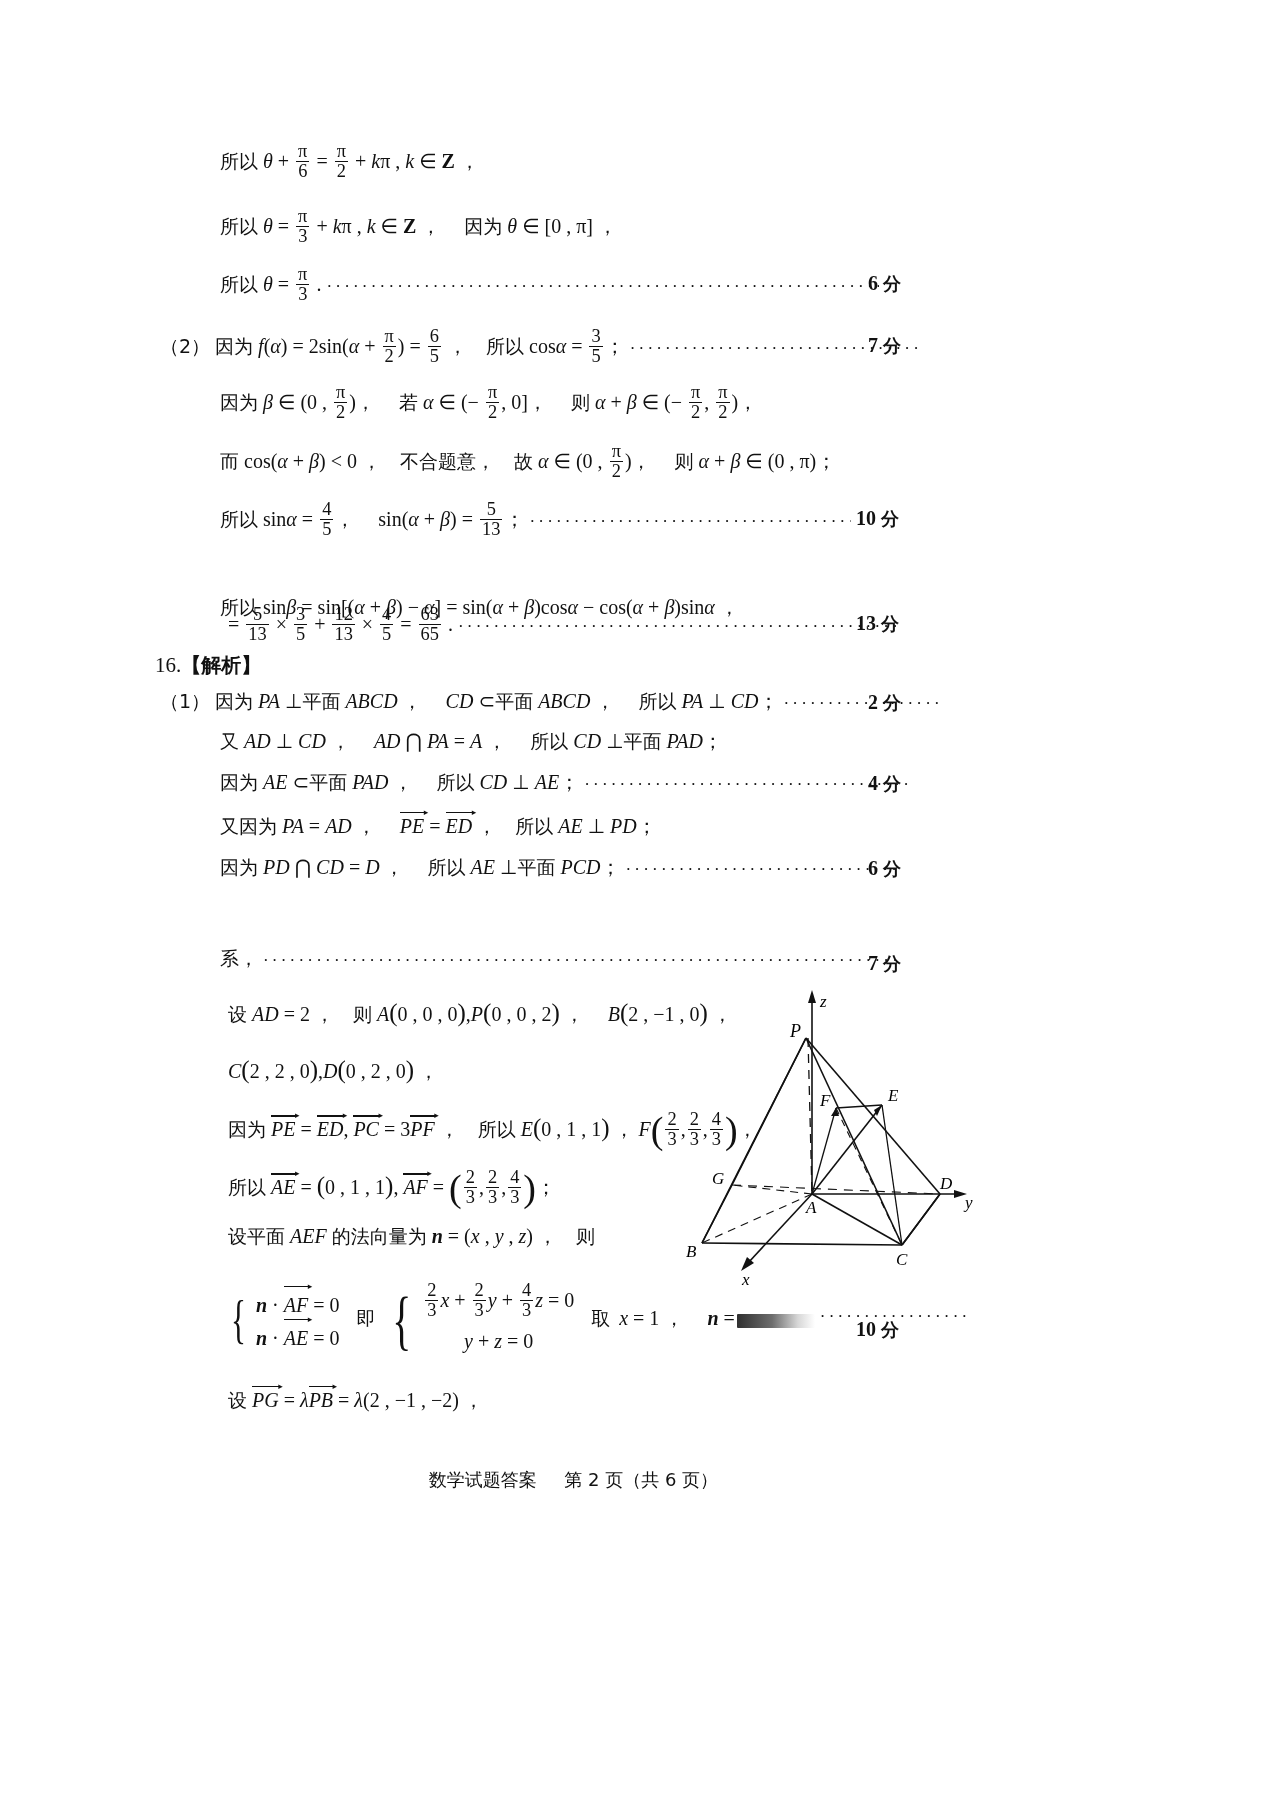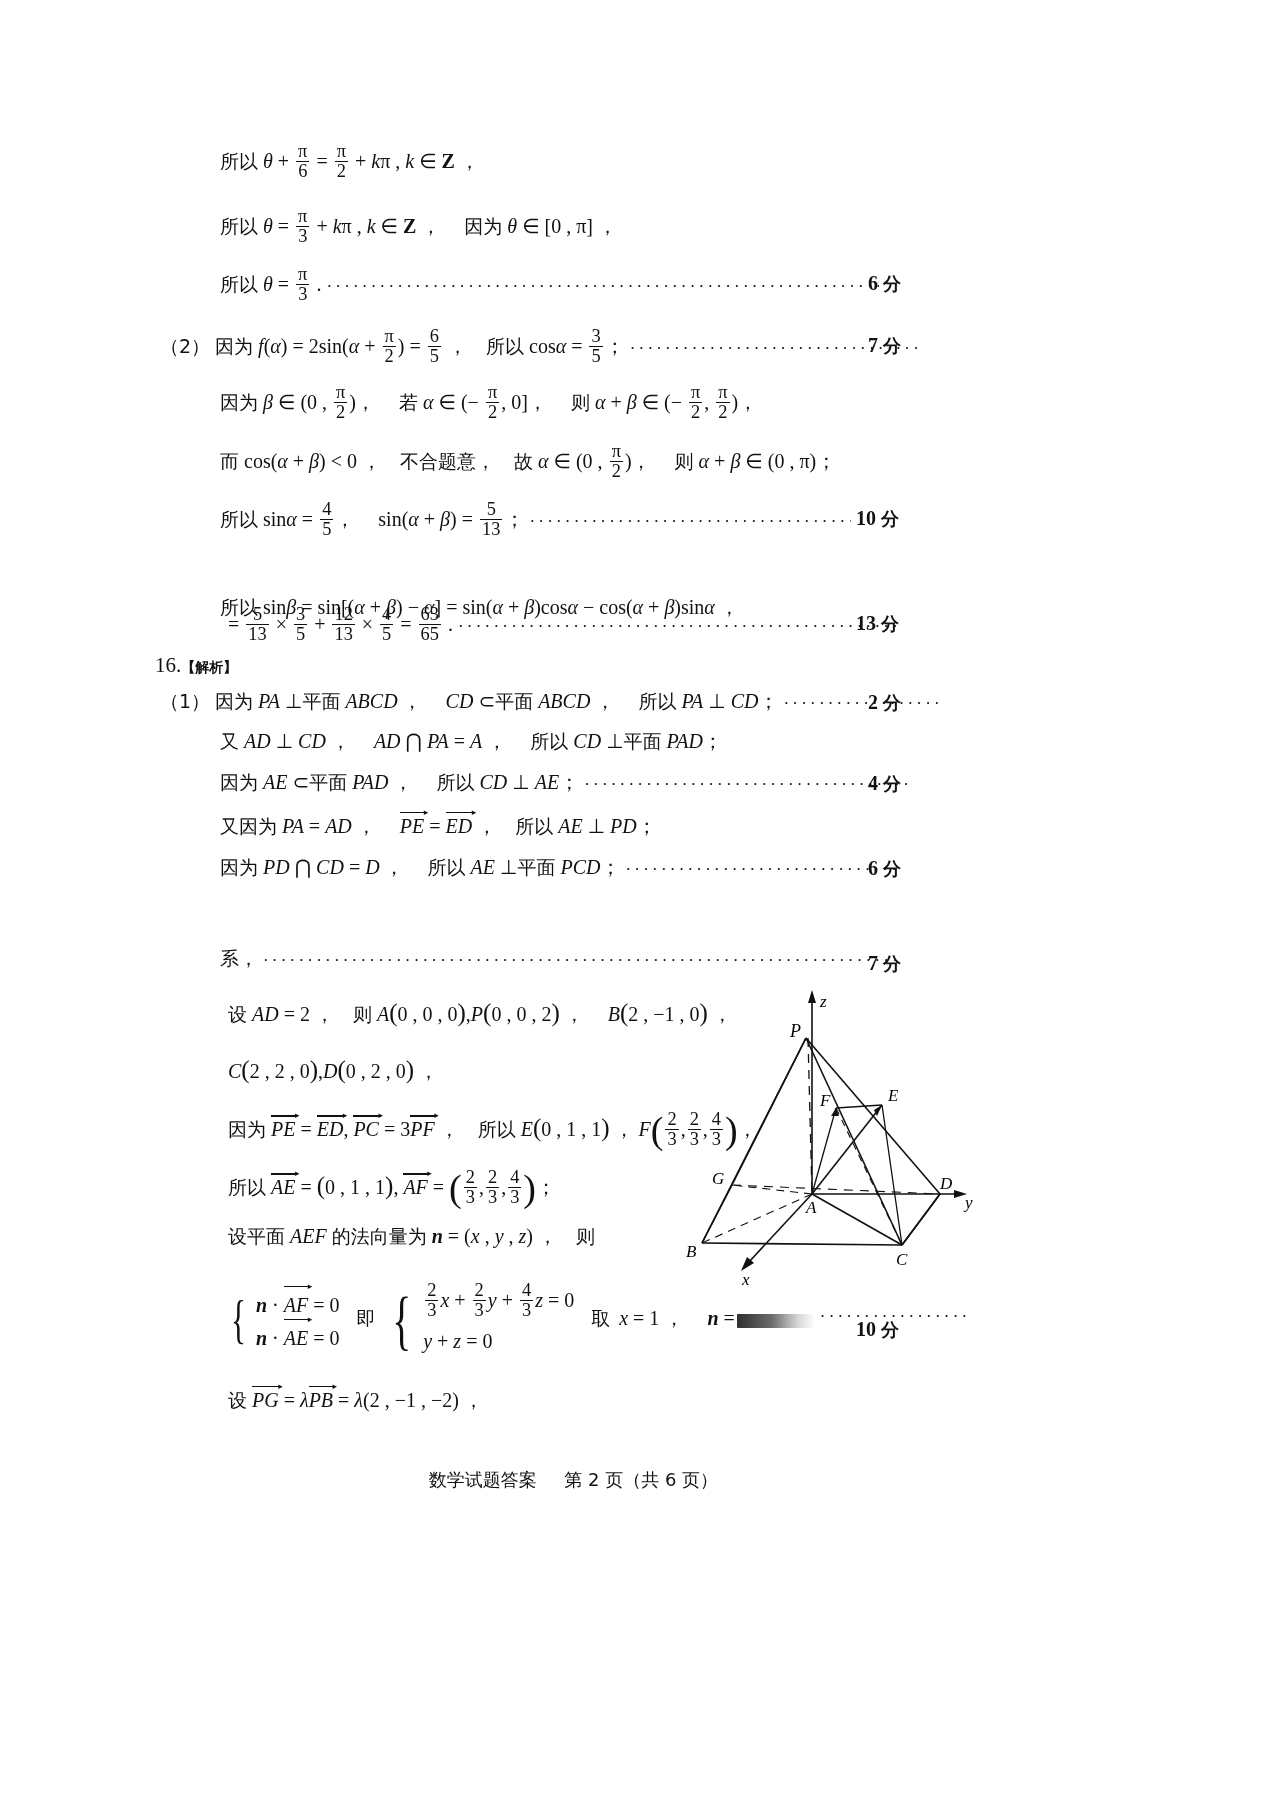--- a/index.html
+++ b/index.html
@@ -162,21 +162,21 @@
     <span class="up">=</span>
     <span class="frac"><span class="num up">63</span><span class="den up">65</span></span>
     <span class="up">.</span>
     <span class="leader" style="width:438px;">·······································································································································</span>
   </div>
   <div class="score" style="left:856px;top:612px;text-align:center;">
     <span class="num">13</span> <span class="cnw">分</span>
   </div>
 
   <div class="line" style="left:155px;top:655px;font-size:21px;">
-    <span class="up">16</span><span class="up">.</span><span class="cn bold" style="font-size:14px;">【解析】</span>
+    <span class="up">16</span><span class="up">.</span><span class="cn bold" style="font-size:20px;">【解析】</span>
   </div>
 
   <div class="line" style="left:160px;top:691px;">
     <span class="cn">（1）</span>
     <span class="cn">因为</span> <span class="mi">PA</span> <span class="up">⊥</span><span class="cn">平面</span> <span class="mi">ABCD</span> <span class="cn">，　</span>
     <span class="mi">CD</span> <span class="up">⊂</span><span class="cn">平面</span> <span class="mi">ABCD</span> <span class="cn">，　</span>
     <span class="cn">所以</span> <span class="mi">PA</span> <span class="up">⊥</span> <span class="mi">CD</span><span class="up">；</span>
     <span class="leader" style="width:160px;">·······································································································································</span>
   </div>
   <div class="score" style="left:868px;top:691px;">
@@ -268,21 +268,21 @@
       <span class="r"><span class="mb">n</span> <span class="up">·</span> <span class="vec"><span class="mi">AE</span><span class="tip">▸</span></span> <span class="up">= 0</span></span>
     </span>
     <span class="cn" style="margin-left:12px;">即</span>
     <span class="brace" style="font-size:66px;margin-left:6px;">{</span>
     <span class="sys">
       <span class="r" style="line-height:2.05;">
         <span class="frac"><span class="num up">2</span><span class="den up">3</span></span><span class="mi">x</span> <span class="up">+</span>
         <span class="frac"><span class="num up">2</span><span class="den up">3</span></span><span class="mi">y</span> <span class="up">+</span>
         <span class="frac"><span class="num up">4</span><span class="den up">3</span></span><span class="mi">z</span> <span class="up">= 0</span>
       </span>
-      <span class="r" style="line-height:2.0;text-align:left;"><span class="mi">y</span> <span class="up">+</span> <span class="mi">z</span> <span class="up">= 0</span></span>
+      <span class="r" style="line-height:2.0;text-align:center;"><span class="mi">y</span> <span class="up">+</span> <span class="mi">z</span> <span class="up">= 0</span></span>
     </span>
     <span class="cn" style="margin-left:12px;">取</span>
     <span class="mi" style="margin-left:4px;">x</span> <span class="up">= 1</span> <span class="cn">，　</span>
     <span class="mb">n</span> <span class="up">=</span><span class="redact"></span>
     <span class="leader" style="width:150px;vertical-align:0.1em;">·······································································································································</span>
   </div>
   <div class="score" style="left:856px;top:1318px;">
     <span class="num">10</span> <span class="cnw">分</span>
   </div>
 

